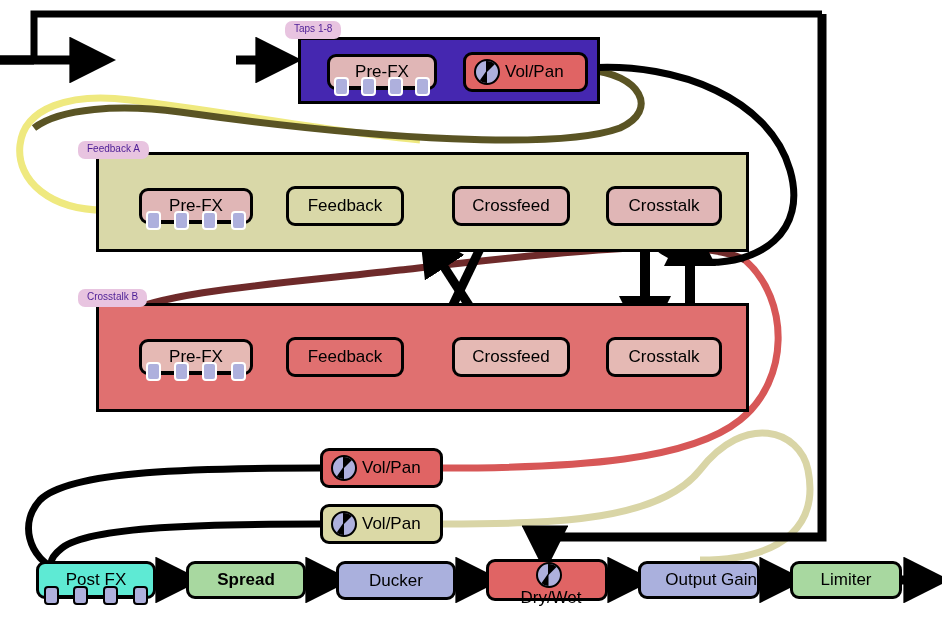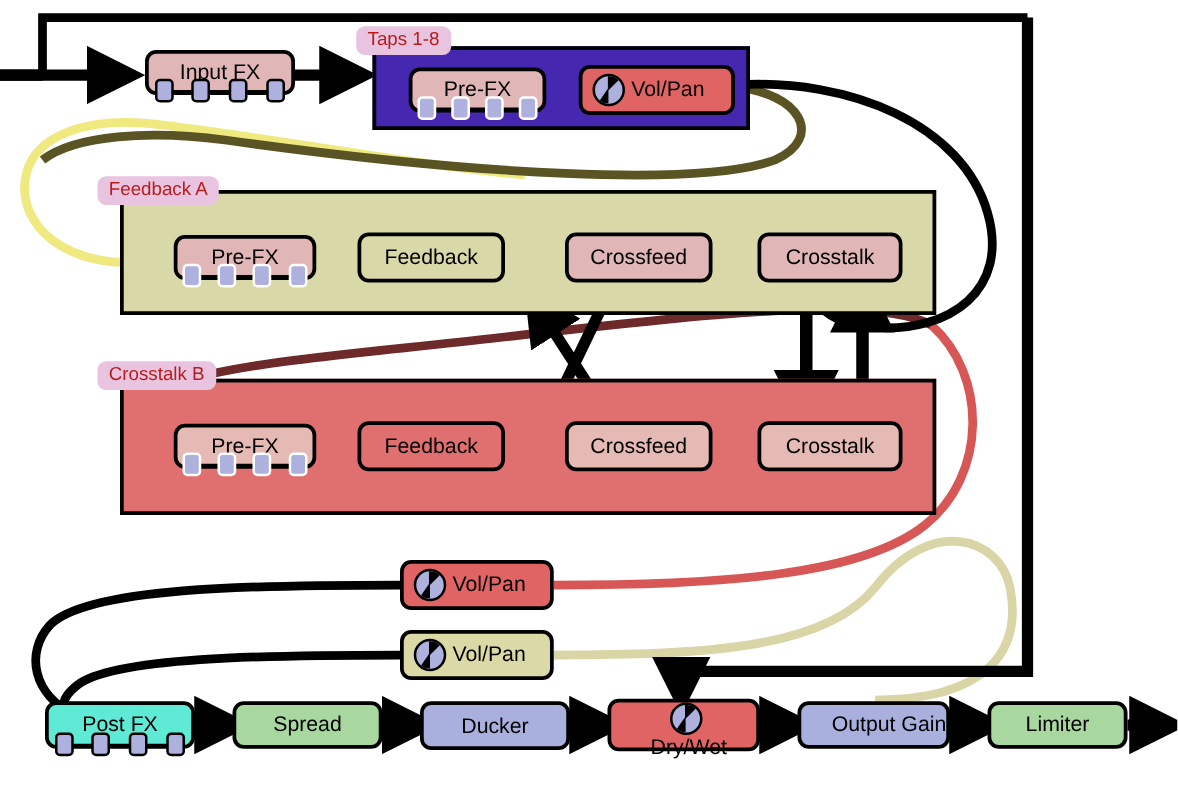--- a/index.html
+++ b/index.html
@@ -3,21 +3,21 @@
 <meta charset="utf-8">
 <title>Signal Flow Diagram</title>
 <style>
   html,body{margin:0;padding:0;background:#ffffff;}
   body{width:942px;height:637px;overflow:hidden;
        font-family:"Liberation Sans","DejaVu Sans",sans-serif;}
   #stage{position:relative;width:942px;height:637px;background:#fff;}
   svg#wires{position:absolute;left:0;top:0;width:942px;height:637px;}
   .panel{position:absolute;border:3px solid #000;box-sizing:border-box;}
   .panel-label{position:absolute;background:#e8c4e0;border-radius:7px;
-      padding:3px 9px 4px 9px;font-size:15px;color:#b91c1c;white-space:nowrap;
+      padding:3px 9px 4px 9px;font-size:10px;color:#4c1d95;white-space:nowrap;
       line-height:1.05;}
   .node{position:absolute;border:3px solid #000;border-radius:9px;
       box-sizing:border-box;display:flex;align-items:center;
       justify-content:center;font-size:17px;color:#000;white-space:nowrap;}
   .node.knob{justify-content:flex-start;padding-left:8px;}
   .knob-glyph{width:26px;height:26px;flex:0 0 26px;border-radius:50%;
       background:#aeb0dd;border:2px solid #000;box-sizing:border-box;
       position:relative;margin-right:5px;overflow:hidden;}
   .knob-glyph::before{content:"";position:absolute;left:50%;top:50%;
       width:13px;height:13px;background:#000;
@@ -108,30 +108,20 @@
   <div class="panel" style="left:298px;top:37px;width:302px;height:67px;background:#4527b0;"></div>
 
   <div class="panel" style="left:96px;top:152px;width:653px;height:100px;background:#d9d8a8;"></div>
 
   <div class="panel" style="left:96px;top:303px;width:653px;height:109px;background:#e07070;"></div>
 
   <div class="panel-label" style="left:285px;top:21px;">Taps 1-8</div>
   <div class="panel-label" style="left:78px;top:141px;">Feedback A</div>
   <div class="panel-label" style="left:78px;top:289px;">Crosstalk B</div>
 
-  <div class="node" style="left:116px;top:40px;width:120px;height:36px;background:#e0b6b6;">
-    <span>Input FX</span>
-    <span class="fxdots">
-      <span class="rail"></span>
-      <span class="dot d0"></span>
-      <span class="dot d1"></span>
-      <span class="dot d2"></span>
-      <span class="dot d3"></span>
-    </span>
-  </div>
 
   <div class="node" style="left:327px;top:54px;width:110px;height:36px;background:#e0b6b6;">
     <span>Pre-FX</span>
     <span class="fxdots onpanel">
       <span class="rail"></span>
       <span class="dot d0"></span>
       <span class="dot d1"></span>
       <span class="dot d2"></span>
       <span class="dot d3"></span>
     </span>
@@ -194,21 +184,21 @@
   <div class="node" style="left:36px;top:561px;width:120px;height:38px;background:#5eead4;">
     <span>Post FX</span>
     <span class="fxdots">
       <span class="rail"></span>
       <span class="dot d0"></span>
       <span class="dot d1"></span>
       <span class="dot d2"></span>
       <span class="dot d3"></span>
     </span>
   </div>
-  <div class="node" style="left:186px;top:561px;width:120px;height:38px;background:#a8d8a0;">
+  <div class="node" style="left:186px;top:561px;width:120px;height:38px;background:#a8d8a0;font-weight:bold;">
     <span>Spread</span>
   </div>
   <div class="node" style="left:336px;top:561px;width:120px;height:39px;background:#aab0dd;">
     <span>Ducker</span>
   </div>
   <div class="node knob" style="left:486px;top:559px;width:122px;height:42px;background:#e06464;flex-direction:column;">
     <span class="knob-glyph"></span>
     <span>Dry/Wet</span>
   </div>
   <div class="node" style="left:638px;top:561px;width:122px;height:38px;background:#aab0dd;justify-content:flex-end;">

